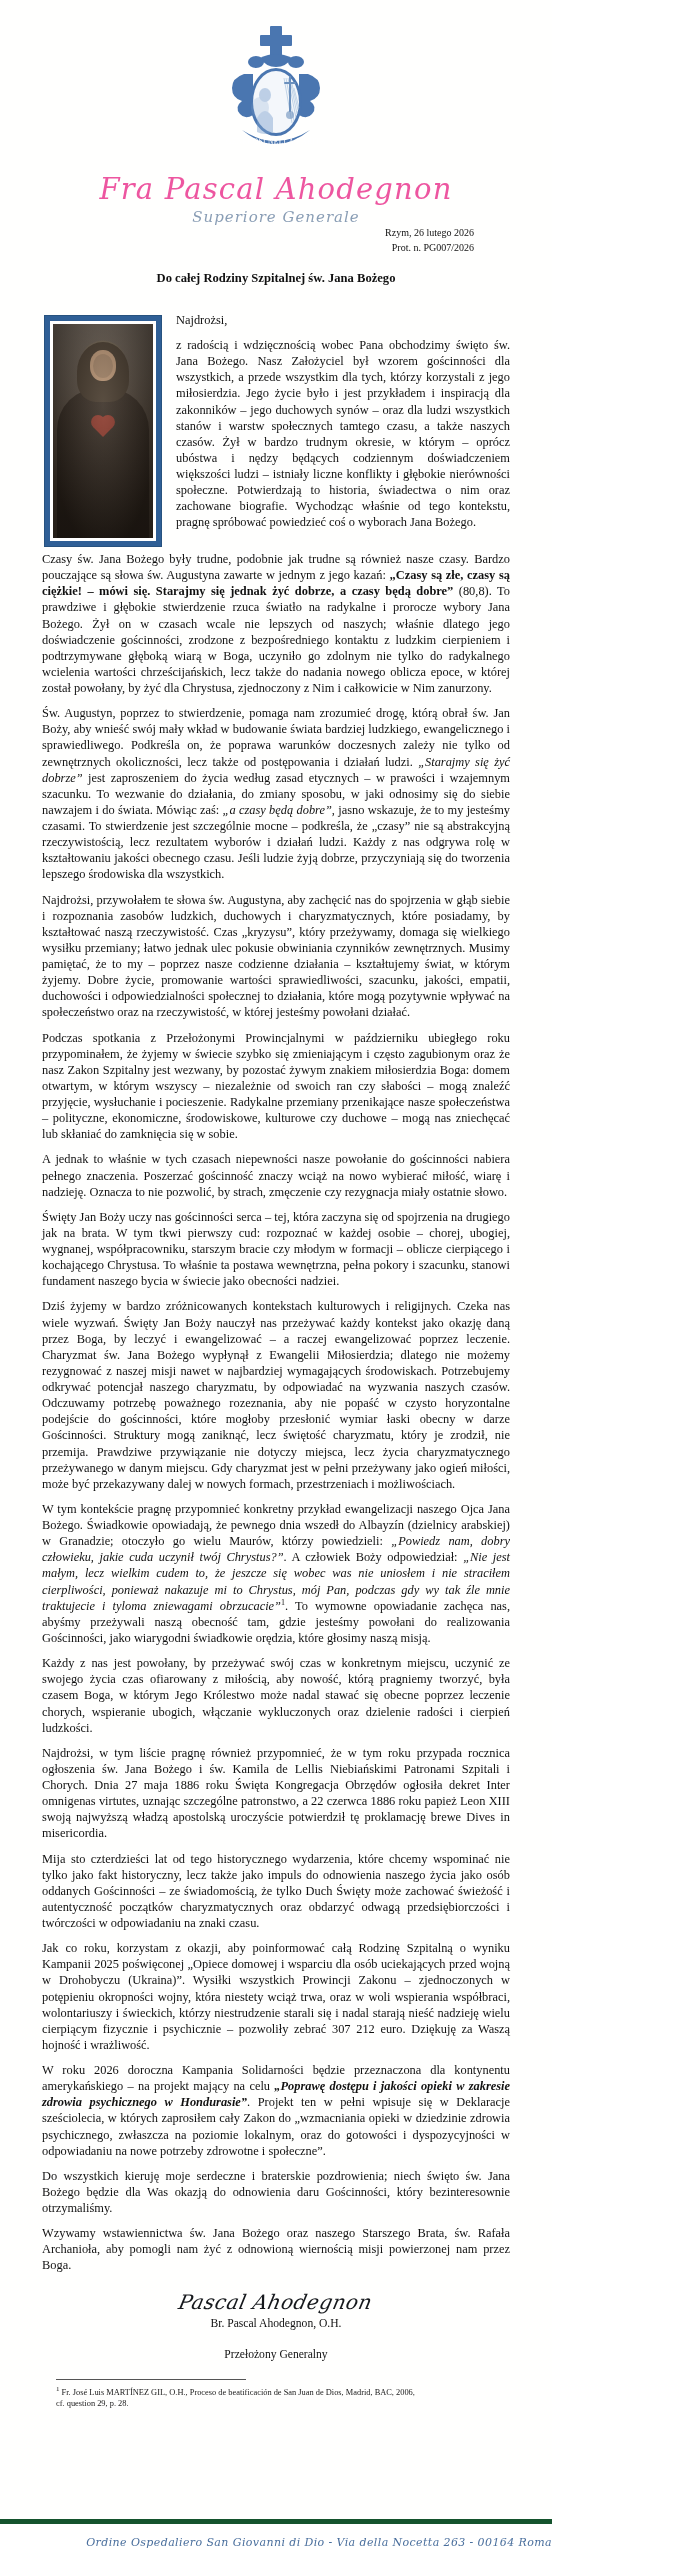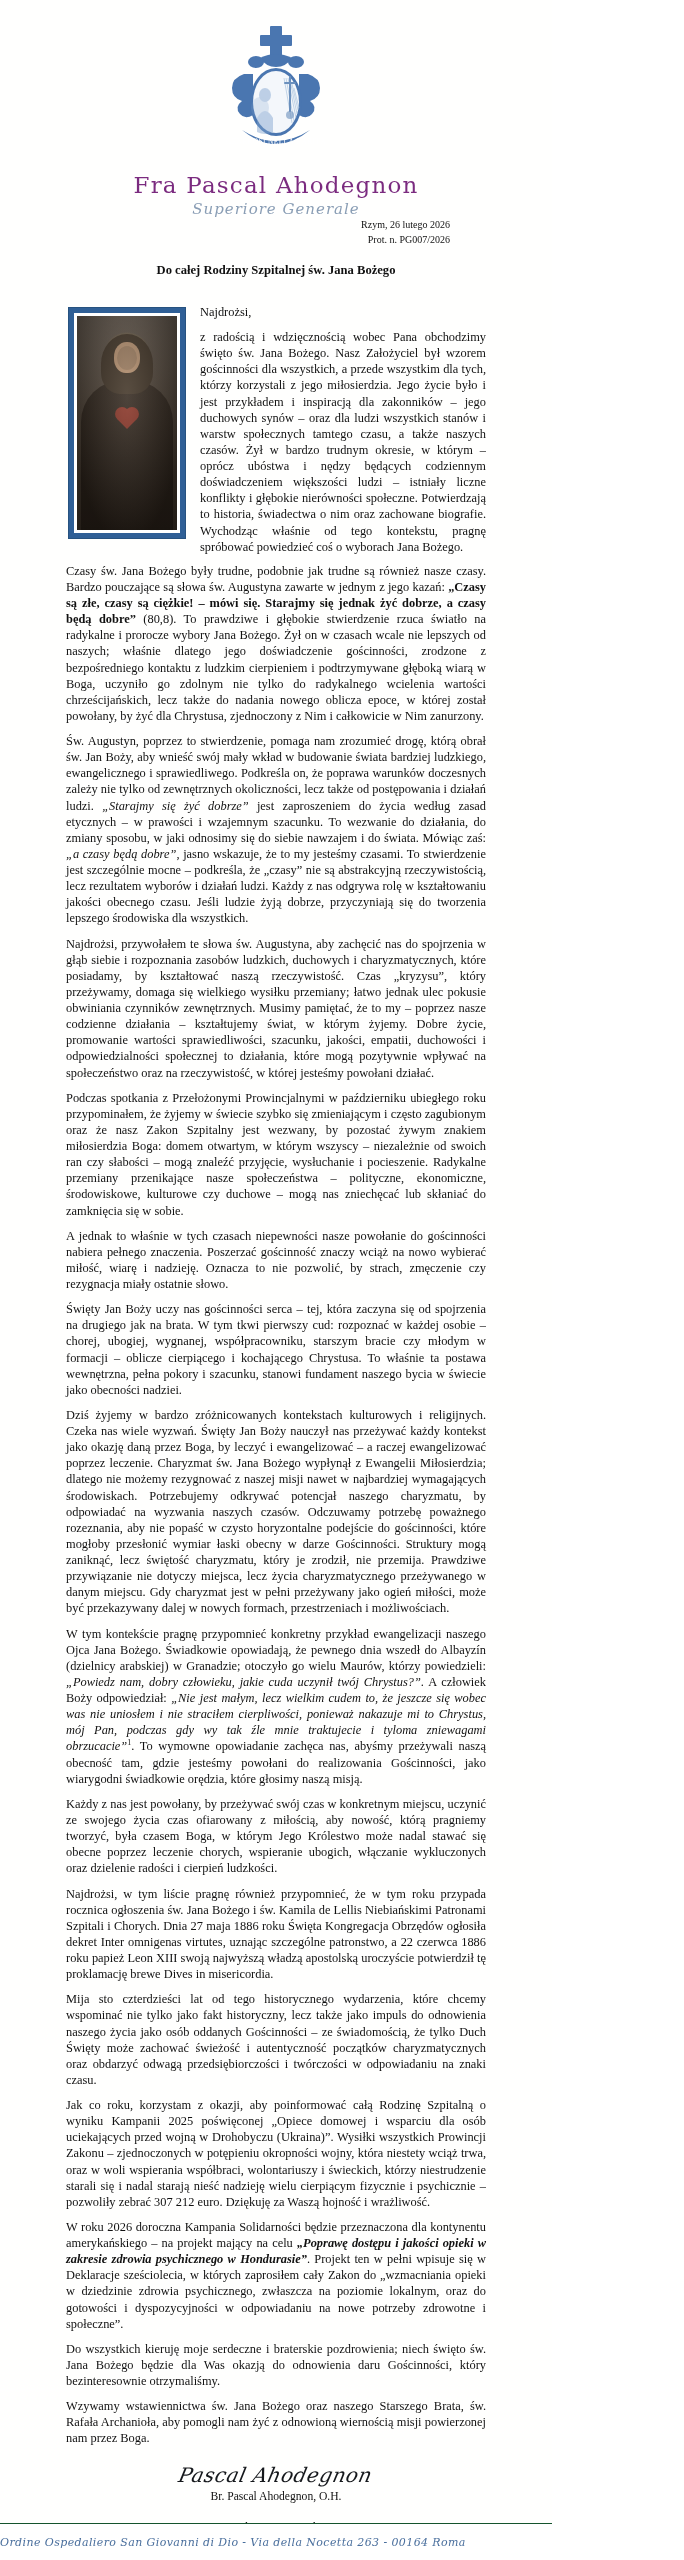--- a/index.html
+++ b/index.html
@@ -13,43 +13,44 @@
     position: relative;
     font-family: "Liberation Serif", "DejaVu Serif", serif;
     color: #111111;
     overflow: hidden;
   }
   .page {
     position: relative;
     width: 552px;
     height: 2560px;
     box-sizing: border-box;
-    padding: 0 66px;
+    padding: 0 42px;
     background: #fffffe;
   }
 
   
   .crest-wrap {
     width: 100%;
     text-align: center;
     padding-top: 22px;
   }
   .crest {
     display: inline-block;
     width: 120px;
     height: 138px;
     position: relative;
   }
   .crest svg { display: block; width: 120px; height: 138px; }
 
   .letterhead-name {
     text-align: center;
     font-family: "DejaVu Serif", "Liberation Serif", serif;
-    color: #701a75;
-    font-size: 23px;
+    font-style: italic;
+    color: #ec4899;
+    font-size: 29px;
     letter-spacing: 1.2px;
     margin-top: 8px;
     font-weight: 400;
     opacity: .92;
   }
   .letterhead-role {
     text-align: center;
     font-family: "DejaVu Serif", "Liberation Serif", serif;
     font-style: italic;
     color: #7d93ad;
@@ -225,24 +226,24 @@
     color: #1a1a1a;
   }
   .footnote .fn-mark { font-size: 7px; vertical-align: super; }
 
   
   .footer-bar {
     position: absolute;
     left: 0; right: 0; bottom: 0;
     height: 36px;
     background: #ffffff;
-    border-top: 1px solid #14532d;
+    border-top: 5px solid #14532d;
     display: flex;
     align-items: center;
-    justify-content: flex-start;
+    justify-content: flex-end;
   }
   .footer-text {
     font-family: "DejaVu Serif", "Liberation Serif", serif;
     font-style: italic;
     font-size: 11px;
     color: #4a6f9d;
     letter-spacing: .4px;
   }
 </style>
 </head>

